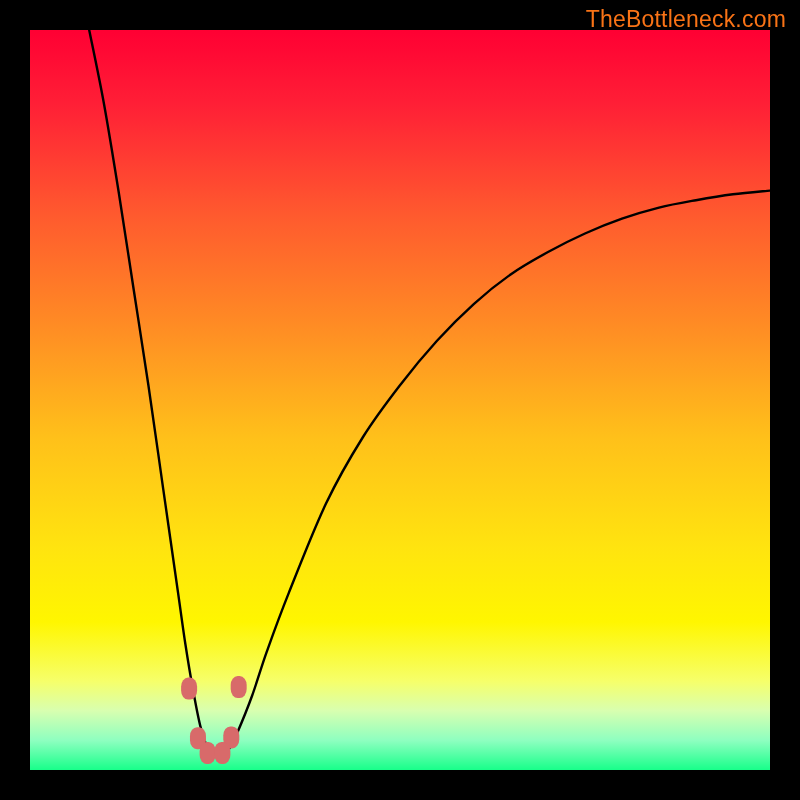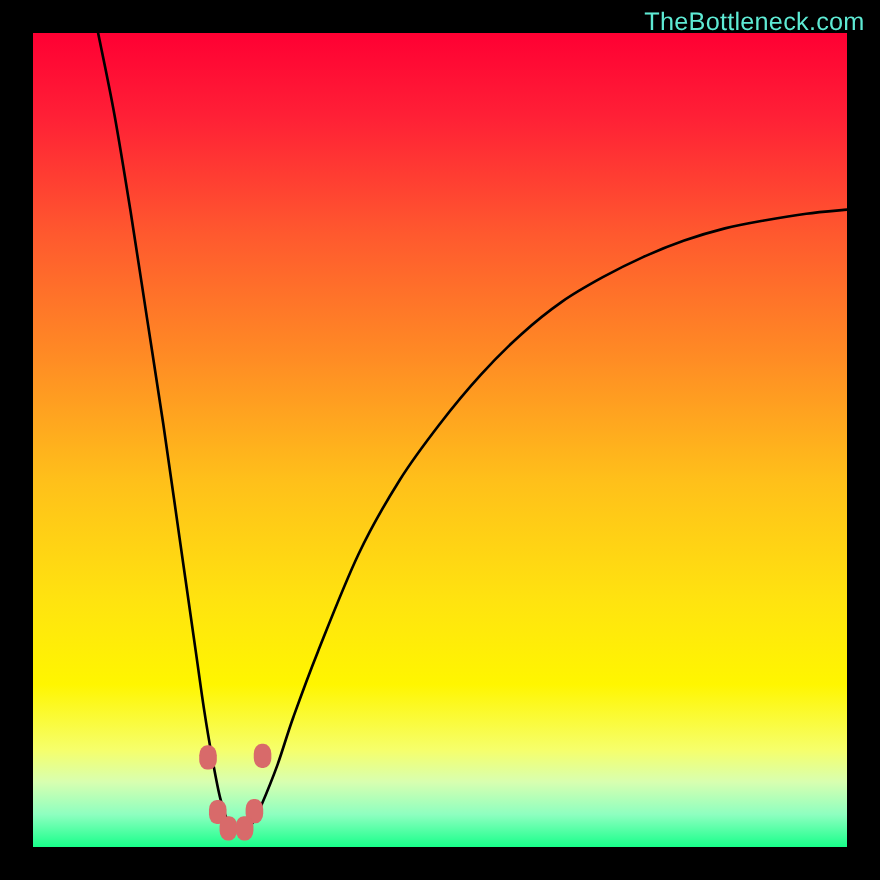--- a/index.html
+++ b/index.html
@@ -46,21 +46,21 @@
     left: 0;
     top: 0;
     width: 740px;
     height: 740px;
     pointer-events: none;
   }
   .watermark {
     position: absolute;
     top: 6px;
     right: 14px;
-    color: #5eead4;
+    color: #f97316;
     font-size: 23px;
     font-weight: 500;
     letter-spacing: 0.2px;
     font-family: Arial, Helvetica, sans-serif;
   }
 </style>
 </head>
 <body>
 
 <div class="watermark">TheBottleneck.com</div>

